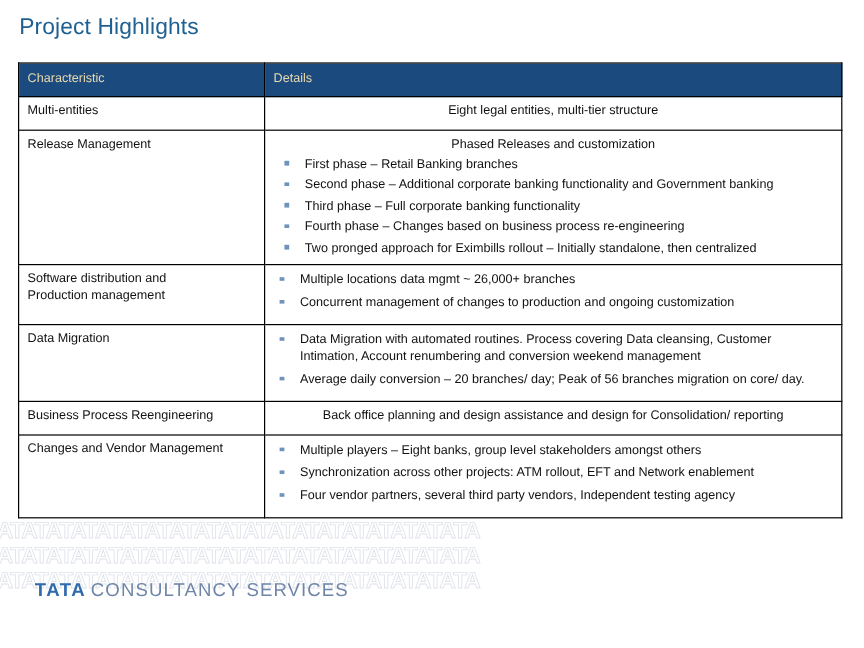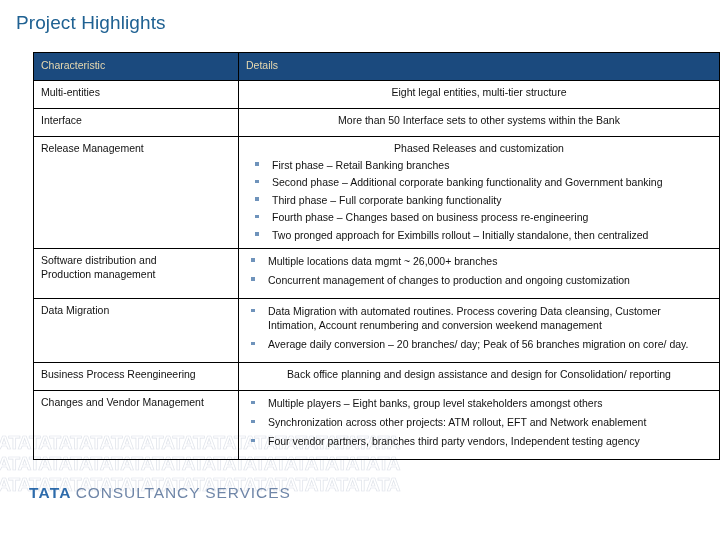--- a/index.html
+++ b/index.html
@@ -53,21 +53,21 @@
     font-weight: normal;
     color: #1f6192;
     letter-spacing: 0.1px;
     z-index: 2;
     text-align: right;
   }
 
   
   #highlights-table {
     position: absolute;
-    left: 33px;
+    left: 15px;
     top: 52px;
     width: 686px;
     border-collapse: collapse;
     table-layout: fixed;
     z-index: 2;
     background: transparent;
   }
   #highlights-table col.c-char { width: 205px; }
   #highlights-table col.c-det  { width: 481px; }
 
@@ -175,26 +175,20 @@
     </tr>
   </thead>
   <tbody id="table-body">
       <tr>
         <td><span class="char-cell">Multi-entities</span></td>
         <td>
           <span class="lead-line">Eight legal entities, multi-tier structure</span>
         </td>
       </tr>
       <tr>
-        <td><span class="char-cell">Interface</span></td>
-        <td>
-          <span class="lead-line">More than 50 Interface sets to other systems within the Bank</span>
-        </td>
-      </tr>
-      <tr>
         <td><span class="char-cell">Release Management</span></td>
         <td>
           <span class="lead-line">Phased Releases and customization</span>
           <ul class="blist indented">
             <li><span class="sq"></span><span>First phase – Retail Banking branches</span></li>
             <li><span class="sq"></span><span>Second phase – Additional corporate banking functionality and Government banking</span></li>
             <li><span class="sq"></span><span>Third phase – Full corporate banking functionality</span></li>
             <li><span class="sq"></span><span>Fourth phase – Changes based on business process re-engineering</span></li>
             <li><span class="sq"></span><span>Two pronged approach for Eximbills rollout – Initially standalone, then centralized</span></li>
           </ul>
@@ -224,21 +218,21 @@
         <td>
           <span class="lead-line">Back office planning and design assistance and design for Consolidation/ reporting</span>
         </td>
       </tr>
       <tr>
         <td><span class="char-cell">Changes and Vendor Management</span></td>
         <td>
           <ul class="blist tight">
             <li><span class="sq"></span><span>Multiple players – Eight banks, group level stakeholders amongst others</span></li>
             <li><span class="sq"></span><span>Synchronization across other projects: ATM rollout, EFT and Network enablement</span></li>
-            <li><span class="sq"></span><span>Four vendor partners, branches third party vendors, Independent testing agency</span></li>
+            <li><span class="sq"></span><span>Four vendor partners, several third party vendors, Independent testing agency</span></li>
           </ul>
         </td>
       </tr>
     </tbody>
 </table>
 
 <div id="tcs-logo">
   <span class="tata">TATA</span><span class="cs">CONSULTANCY SERVICES</span>
 </div>
 

